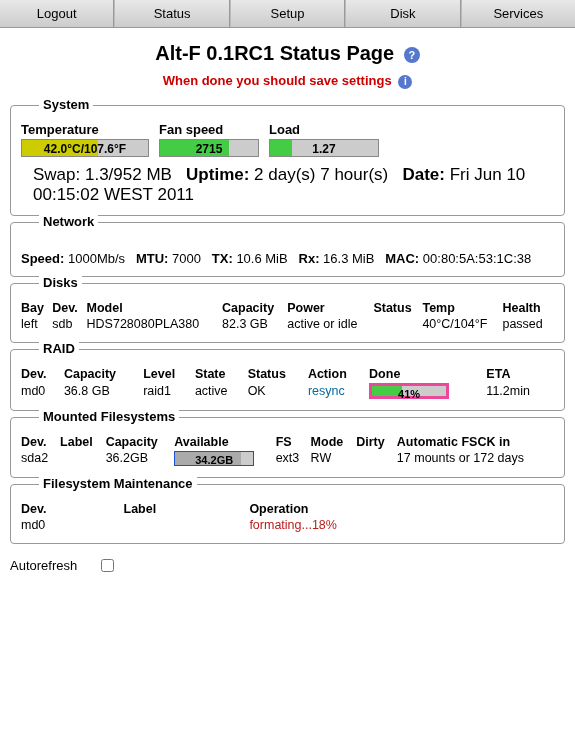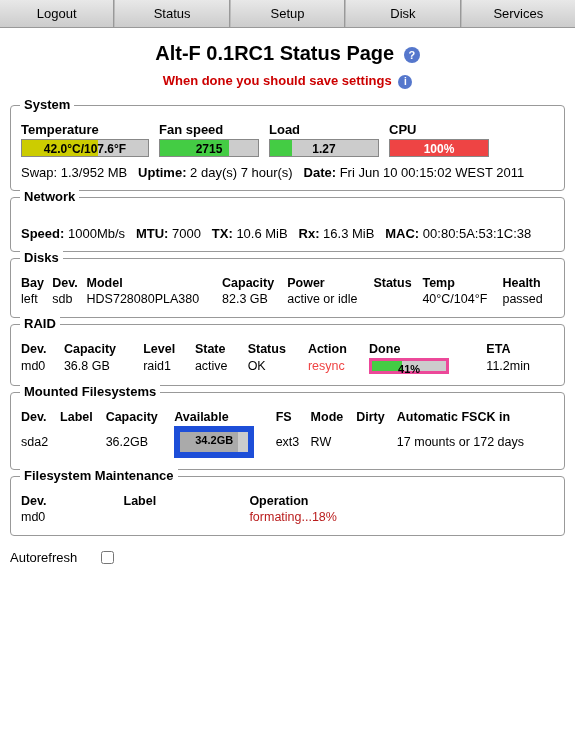--- a/index.html
+++ b/index.html
@@ -81,21 +81,21 @@
     .section {
       border: 1px solid #999;
       border-radius: 4px;
       margin: 6px 10px;
       padding: 8px 10px 10px 10px;
       position: relative;
     }
     .section-title {
       position: absolute;
       top: -9px;
-      left: 9px;
+      left: 28px;
       background: #fff;
       padding: 0 4px;
       font-weight: bold;
       font-size: 13px;
     }
 
     
     .system-grid {
       display: flex;
       align-items: flex-start;
@@ -159,21 +159,22 @@
     .cpu-bar {
       width: 100px;
     }
     .cpu-fill {
       background: #ee4444;
       width: 100%;
     }
 
     .system-info-row {
       margin-top: 8px;
-      font-size: 13px;
+      font-size: 17px;
+      margin-left: 12px;
     }
 
     
     .network-row {
       margin-top: 20px;
       font-size: 13px;
     }
 
     
     .disks-table {
@@ -245,22 +246,22 @@
       text-align: left;
       font-weight: bold;
       padding: 1px 6px 1px 0;
     }
     .fs-table td {
       text-align: left;
       padding: 1px 6px 1px 0;
     }
     .avail-bar {
       width: 80px;
-      height: 32px;
-      border: 6px solid #1d4ed8;
+      height: 15px;
+      border: 1px solid #1d4ed8;
       background: #ccc;
       position: relative;
       display: inline-block;
       vertical-align: middle;
     }
     .avail-fill {
       background: #aaaaaa;
       width: 85%;
       height: 100%;
     }
@@ -335,27 +336,20 @@
       <div class="bar-container fan-bar">
         <div class="bar-fill fan-fill"></div>
         <span class="bar-text">2715</span>
       </div>
     </div>
     <div class="sys-item">
       <span class="sys-label">Load</span>
       <div class="bar-container load-bar">
         <div class="bar-fill load-fill"></div>
         <span class="bar-text">1.27</span>
-      </div>
-    </div>
-    <div class="sys-item">
-      <span class="sys-label">CPU</span>
-      <div class="bar-container cpu-bar">
-        <div class="bar-fill cpu-fill"></div>
-        <span class="bar-text" style="color:#fff;">100%</span>
       </div>
     </div>
   </div>
   <div class="system-info-row">
     <span>Swap: 1.3/952 MB</span>
     &nbsp;
     <strong>Uptime:</strong>
     <span>2 day(s) 7 hour(s)</span>
     &nbsp;
     <strong>Date:</strong>
@@ -428,21 +422,21 @@
         <th>ETA</th>
       </tr>
     </thead>
     <tbody id="raid-tbody">
     <tr>
     <td>md0</td>
     <td>36.8 GB</td>
     <td>raid1</td>
     <td>active</td>
     <td>OK</td>
-    <td style="color:#ef4444">resync</td>
+    <td style="color:#0369a1">resync</td>
     <td>
       <div class="raid-progress">
         <div class="raid-fill" style="width:41%"></div>
         <span class="raid-text">41%</span>
       </div>
     </td>
     <td>11.2min</td>
   </tr>
       </tbody>
   </table>

